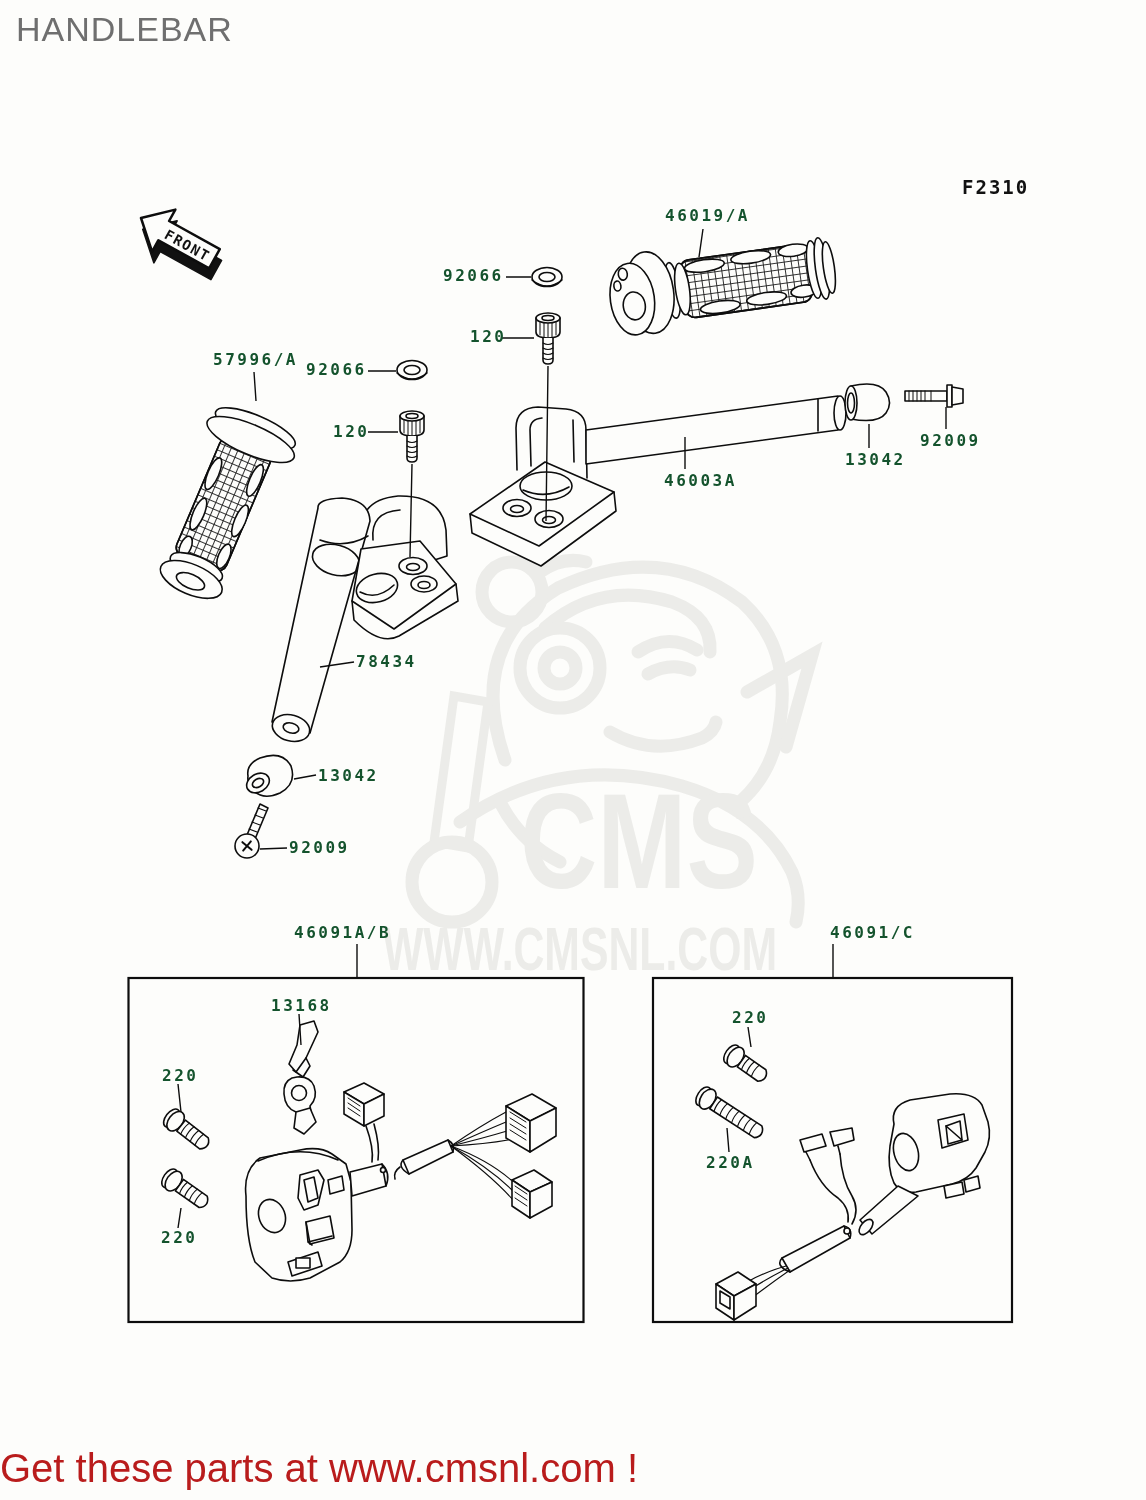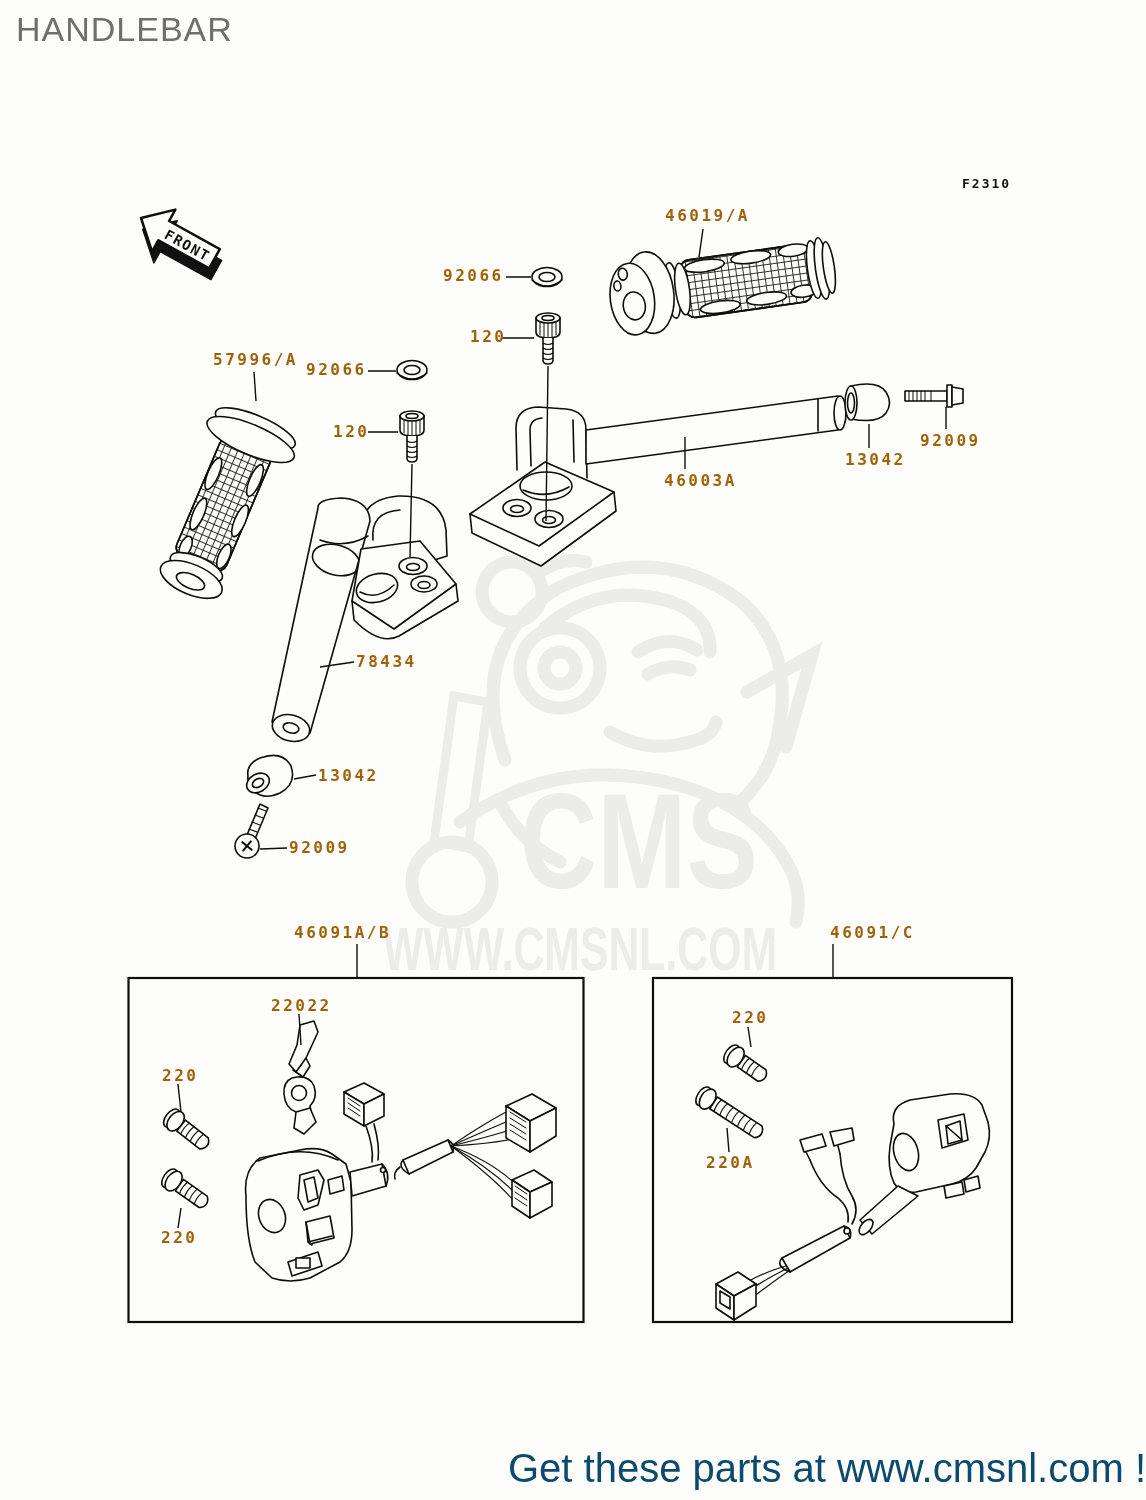--- a/index.html
+++ b/index.html
@@ -1,25 +1,25 @@
 <!DOCTYPE html>
 <html><head>
 <meta charset="utf-8">
 <style>
   html,body{margin:0;padding:0;background:#fff;}
   #stage{position:relative;width:1146px;height:1500px;background:#fdfdfb;overflow:hidden;
          font-family:"Liberation Sans",sans-serif;}
   #diagram-svg{position:absolute;left:0;top:0;}
   .title{position:absolute;left:16px;top:10px;font-size:34px;color:#6f6f6f;letter-spacing:1px;}
   .figcode{position:absolute;left:962px;top:176px;font-family:"DejaVu Sans Mono",monospace;
-           font-weight:bold;font-size:13px;letter-spacing:2px;color:#111;}
+           font-weight:bold;font-size:19px;letter-spacing:2px;color:#111;}
   .plabel{position:absolute;font-family:"DejaVu Sans Mono",monospace;font-weight:bold;
-          font-size:16px;letter-spacing:2.5px;color:#a16207;white-space:nowrap;}
-  .footer{position:absolute;left:0;top:1446px;width:100%;text-align:right;
-          font-size:40px;color:#0c4a6e;}
+          font-size:16px;letter-spacing:2.5px;color:#14532d;white-space:nowrap;}
+  .footer{position:absolute;left:0;top:1446px;width:100%;text-align:left;
+          font-size:40px;color:#b91c1c;}
 </style>
 </head>
 <body>
 
 <div id="stage">
 
 <svg id="diagram-svg" width="1146" height="1500" viewBox="0 0 1146 1500">
   <defs>
     <pattern id="grid" patternUnits="userSpaceOnUse" width="7" height="7">
       <path d="M0,0.5 H7 M0.5,0 V7" stroke="#1c1c1c" stroke-width="0.9" fill="none"></path>
@@ -333,21 +333,21 @@
 <div class="plabel" style="left:213px;top:350px">57996/A</div>
 <div class="plabel" style="left:306px;top:360px">92066</div>
 <div class="plabel" style="left:333px;top:422px">120</div>
 <div class="plabel" style="left:664px;top:471px">46003A</div>
 <div class="plabel" style="left:845px;top:450px">13042</div>
 <div class="plabel" style="left:920px;top:431px">92009</div>
 <div class="plabel" style="left:356px;top:652px">78434</div>
 <div class="plabel" style="left:318px;top:766px">13042</div>
 <div class="plabel" style="left:289px;top:838px">92009</div>
 <div class="plabel" style="left:294px;top:923px">46091A/B</div>
-<div class="plabel" style="left:271px;top:996px">22022</div>
+<div class="plabel" style="left:271px;top:996px">13168</div>
 <div class="plabel" style="left:162px;top:1066px">220</div>
 <div class="plabel" style="left:161px;top:1228px">220</div>
 <div class="plabel" style="left:830px;top:923px">46091/C</div>
 <div class="plabel" style="left:732px;top:1008px">220</div>
 <div class="plabel" style="left:706px;top:1153px">220A</div>
 
 <div class="footer">Get these parts at www.cmsnl.com !</div>
 
 </div>
 

